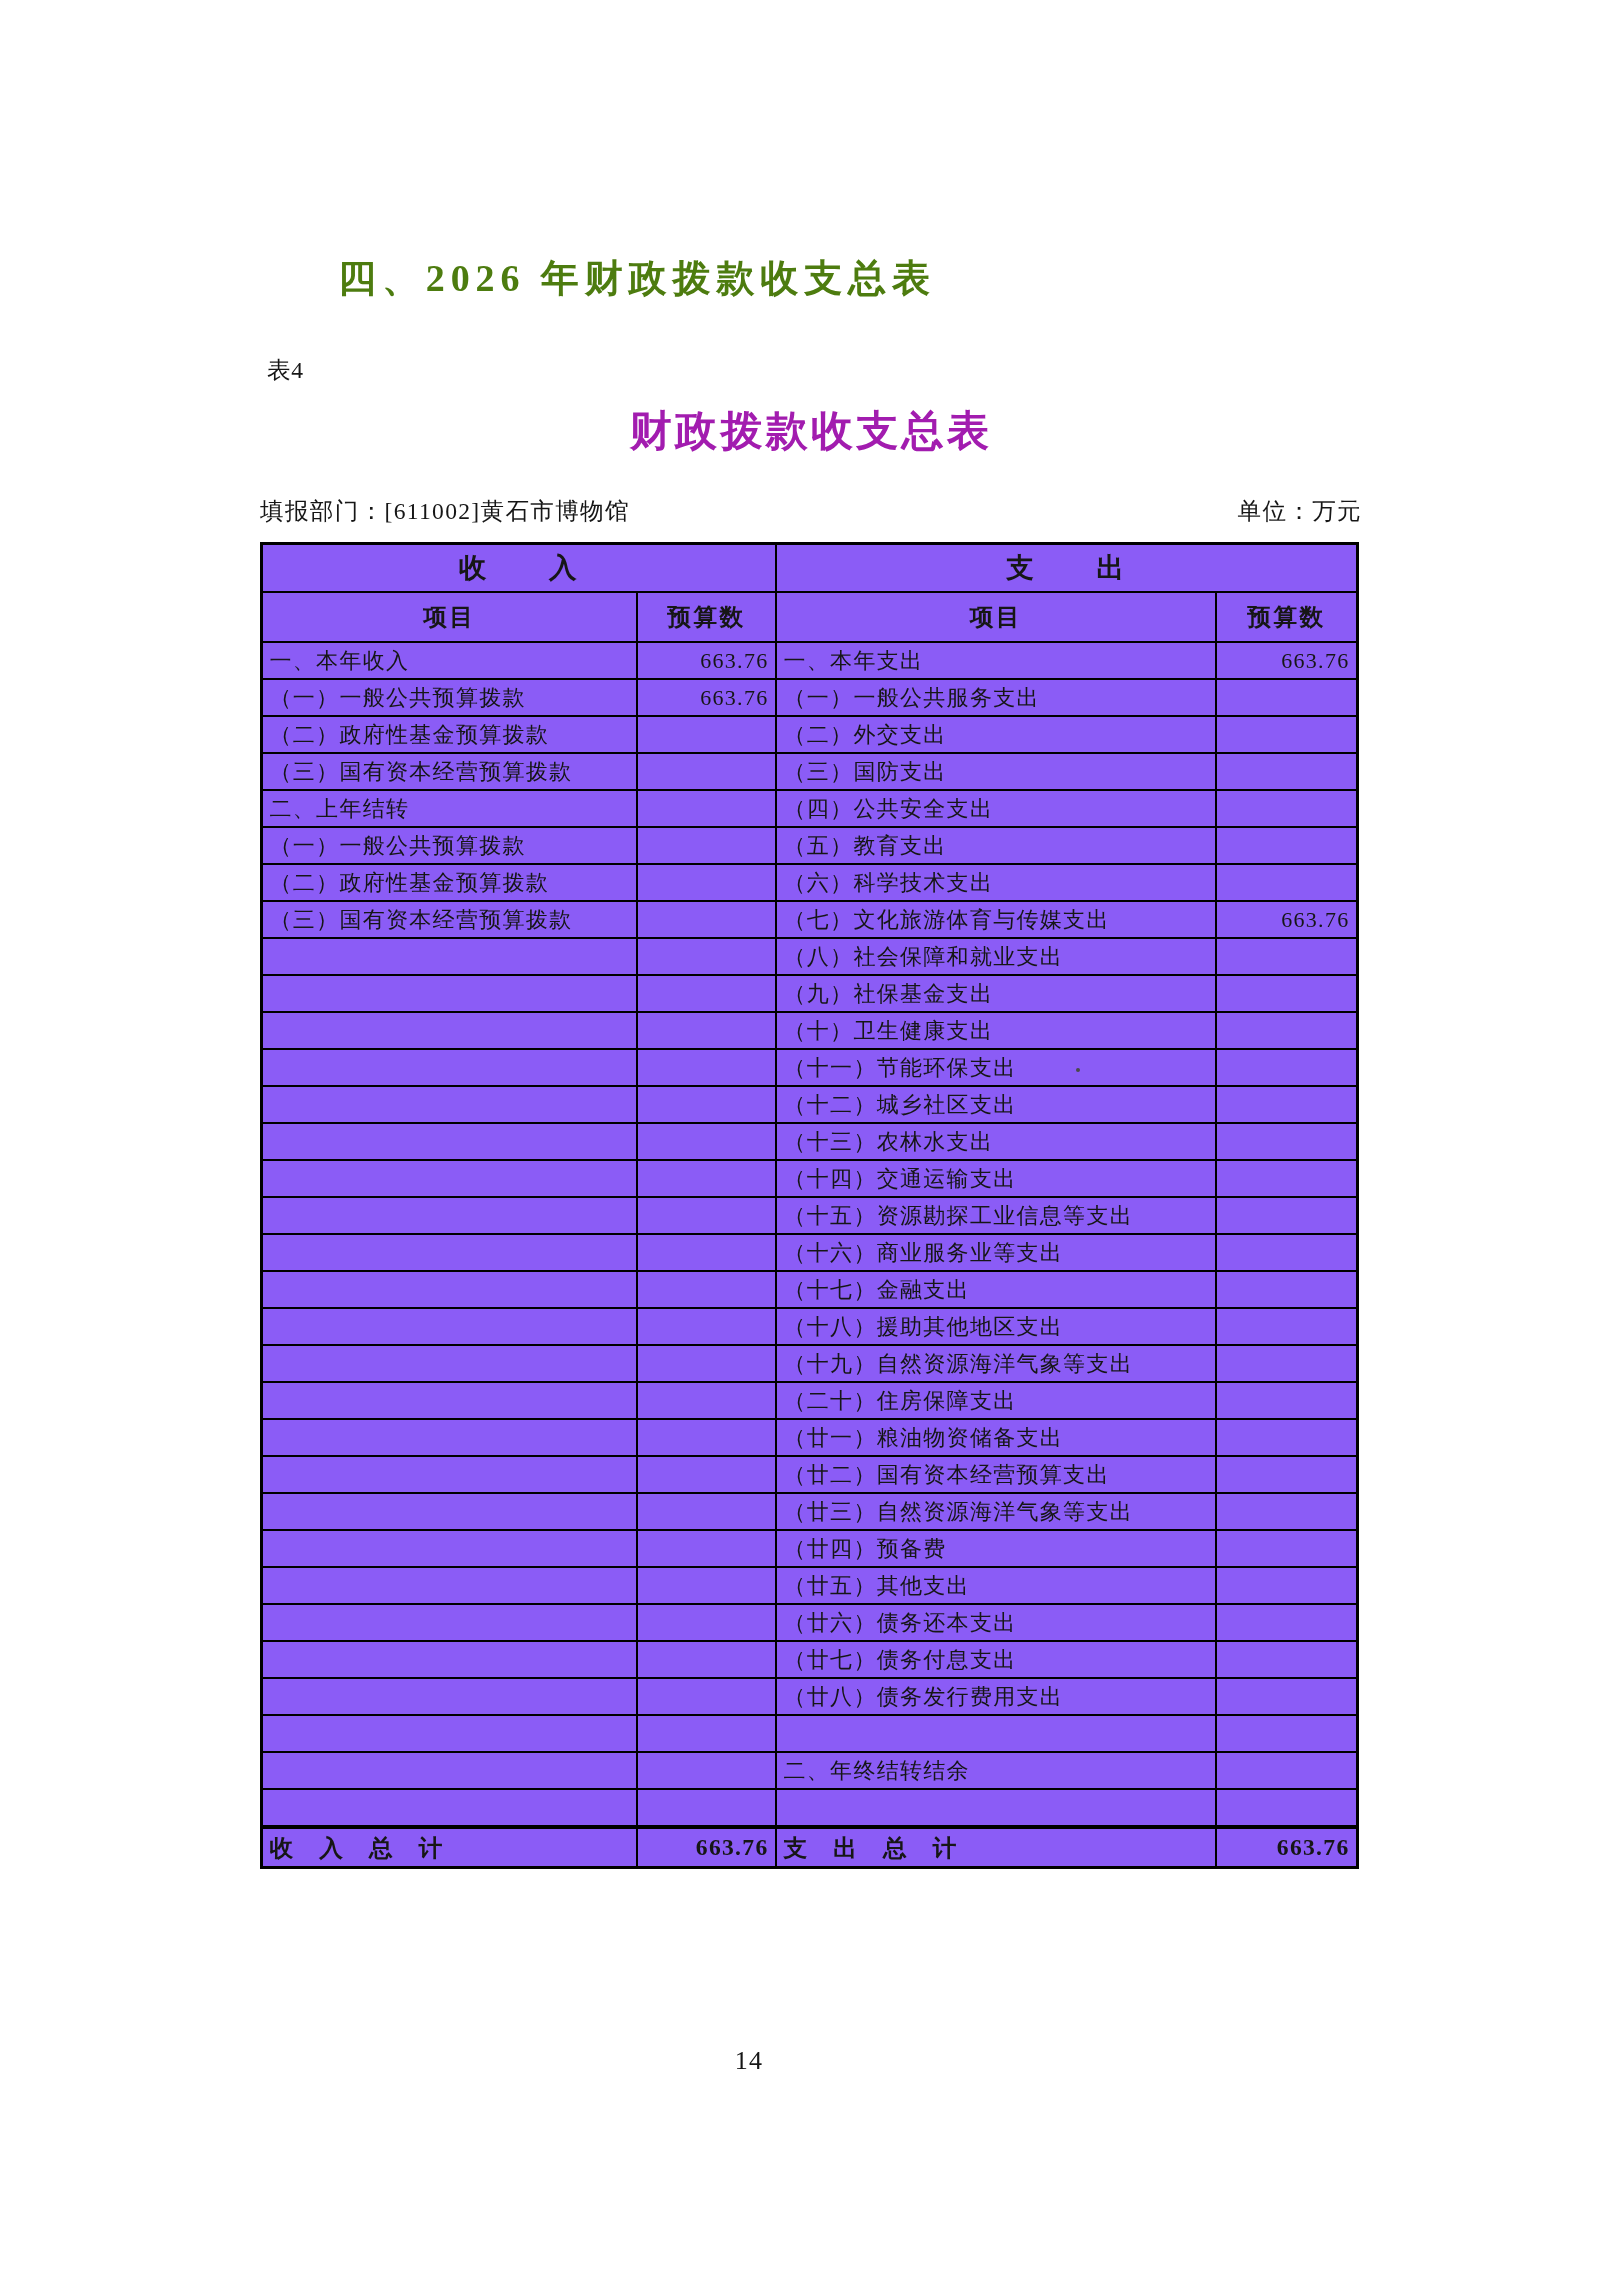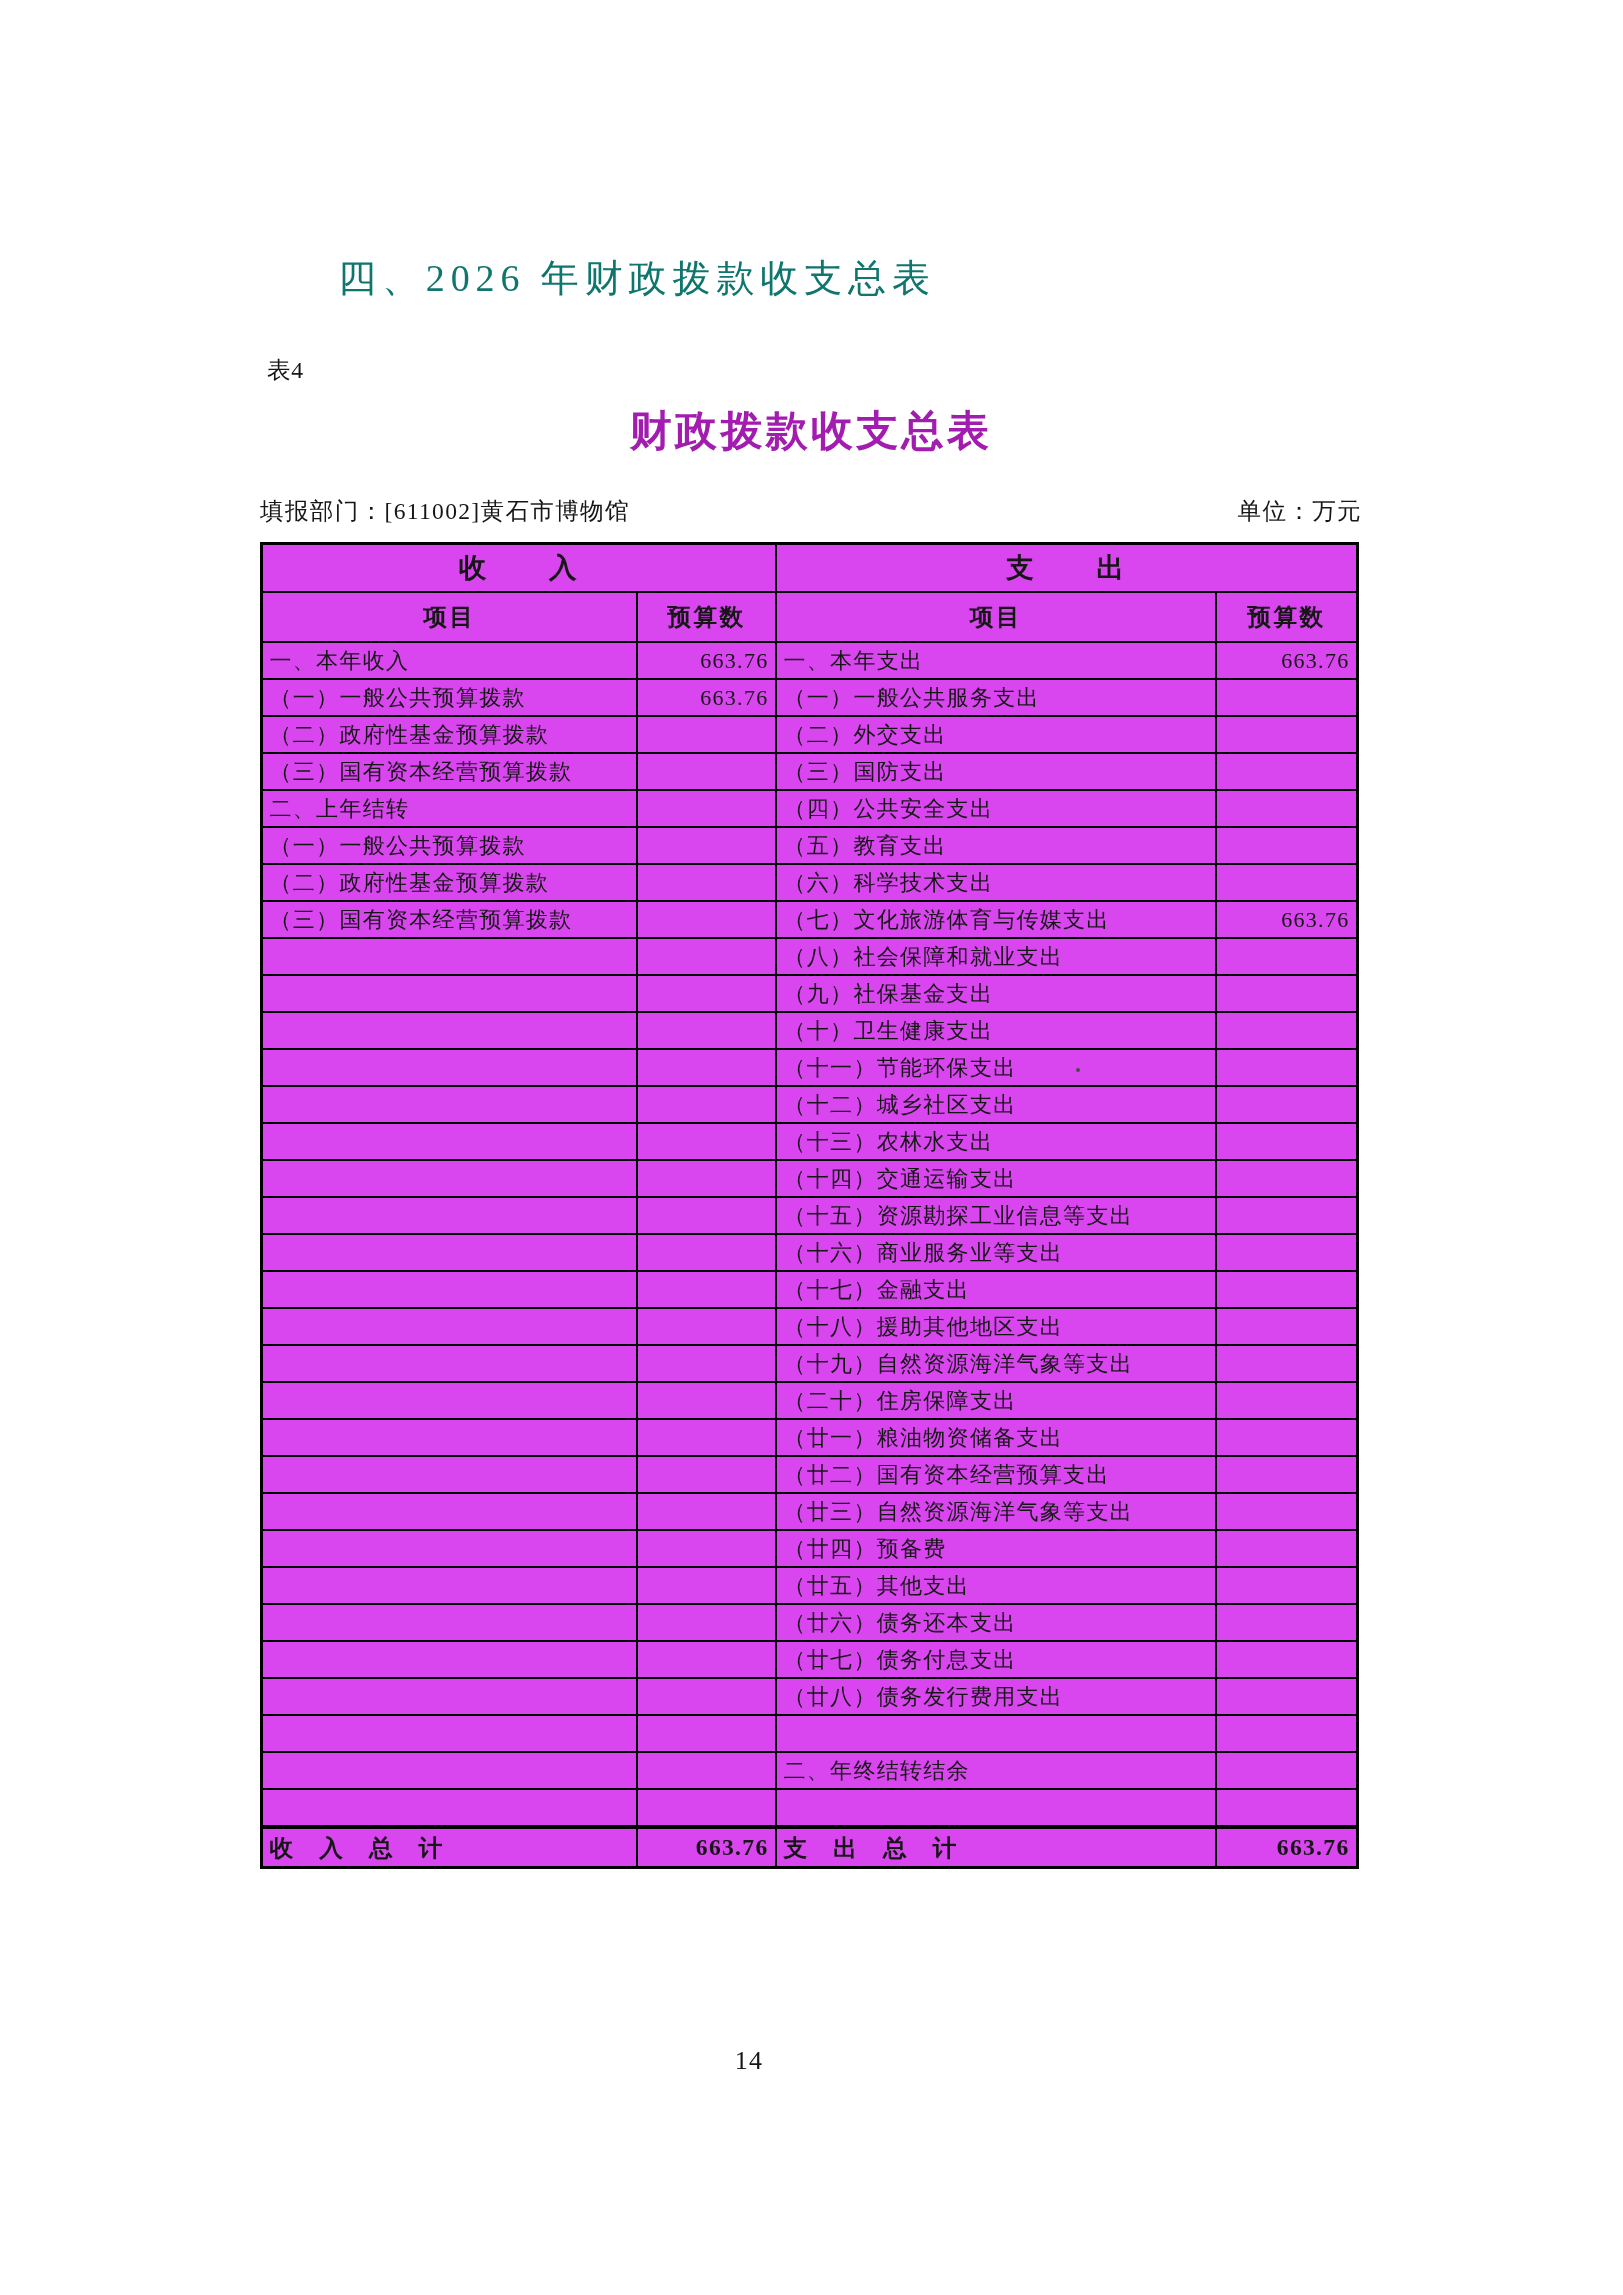--- a/index.html
+++ b/index.html
@@ -7,21 +7,22 @@
     width:1623px; height:2295px;
     background:#ffffff;
     position:relative;
     font-family:"Liberation Serif", serif;
     color:#161616;
     overflow:hidden;
   }
   .section-title {
     position:absolute; left:338px; top:253px;
     font-size:38px; letter-spacing:5.9px; white-space:nowrap;
-    color:#0f766e;
+    color:#4d7c0f;
+    font-weight:bold;
   }
   .table-tag {
     position:absolute; left:267px; top:354px;
     font-size:23.6px; letter-spacing:0.7px;
   }
   .table-title {
     position:absolute; left:260px; top:403px; width:1102px;
     text-align:center; font-size:42px; font-weight:700;
     font-family:"Liberation Sans", sans-serif;
     letter-spacing:3.3px; color:#a21caf;
@@ -30,21 +31,21 @@
     position:absolute; left:260px; top:495px; width:1102px;
     display:flex; justify-content:space-between;
     font-size:23.6px; letter-spacing:1.3px;
   }
   .budget-table {
     position:absolute; left:260px; top:542px;
     border:3.9px solid #000;
     display:grid;
     grid-template-columns:375px 139px 440px 139px;
     grid-template-rows:48px 50px repeat(32, 37px) 39px;
-    background:#d946ef;
+    background:#8b5cf6;
   }
   .cell {
     border-right:2px solid #000;
     border-bottom:2px solid #000;
     display:flex; align-items:center;
     font-size:22px; letter-spacing:1.3px;
     white-space:nowrap; overflow:hidden;
     box-sizing:border-box;
   }
   .lab { padding-left:6.5px; justify-content:flex-start; }

